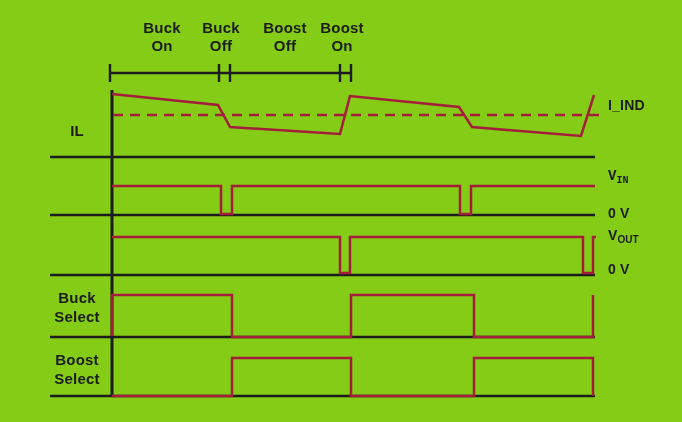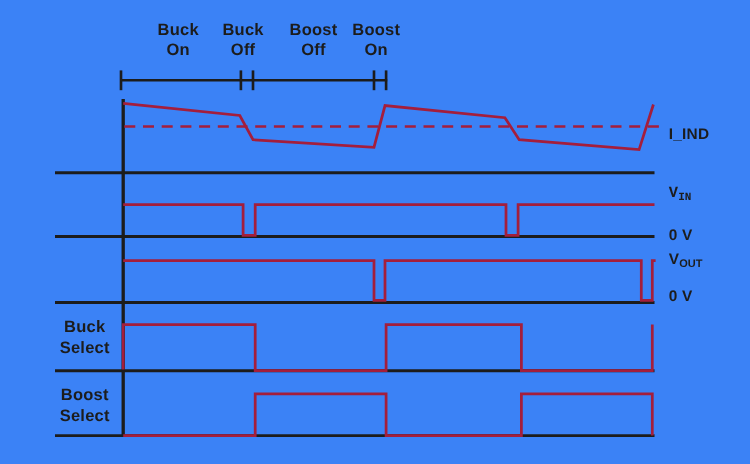--- a/index.html
+++ b/index.html
@@ -1,17 +1,17 @@
 <!DOCTYPE html>
 <html><head>
 <meta charset="utf-8">
 <style>
   html,body{margin:0;padding:0;background:#ffffff;}
   .stage{
-    position:relative;width:682px;height:422px;background:#3b82f6;overflow:hidden;
+    position:relative;width:682px;height:422px;background:#84cc16;overflow:hidden;
     font-family:"Liberation Sans",sans-serif;font-weight:bold;color:#1c1c1c;
   }
   .stage svg{position:absolute;left:0;top:0;}
   .lbl{position:absolute;white-space:nowrap;}
   .phase{width:84px;text-align:center;font-size:15px;line-height:18px;letter-spacing:.2px;}
   .rowlab{left:44px;width:66px;text-align:center;font-size:15px;line-height:19px;letter-spacing:.2px;}
   .rlab{left:608px;font-size:14px;letter-spacing:.2px;}
   .rlab .sub{font-size:10px;position:relative;top:3px;letter-spacing:0;}
 </style>
 </head>
@@ -50,28 +50,29 @@
   </div>
   <div class="lbl phase" style="left:243px;top:19px;">
     <div>Boost</div>
     <div>Off</div>
   </div>
   <div class="lbl phase" style="left:300px;top:19px;">
     <div>Boost</div>
     <div>On</div>
   </div>
 
+  <div class="lbl rowlab" style="top:121px;">IL</div>
   <div class="lbl rowlab" style="top:288px;">
     <div>Buck</div>
     <div>Select</div>
   </div>
   <div class="lbl rowlab" style="top:350px;">
     <div>Boost</div>
     <div>Select</div>
   </div>
 
-  <div class="lbl rlab" style="top:113px;text-align:center;">I_IND</div>
+  <div class="lbl rlab" style="top:97px;text-align:center;">I_IND</div>
   <div class="lbl rlab" style="top:168px;font-family:Liberation Mono, monospace;"><span>V</span><span class="sub">IN</span></div>
   <div class="lbl rlab" style="top:205px;">0 V</div>
   <div class="lbl rlab" style="top:227px;"><span>V</span><span class="sub">OUT</span></div>
   <div class="lbl rlab" style="top:261px;">0 V</div>
 
 </div>
 
 </body></html>

